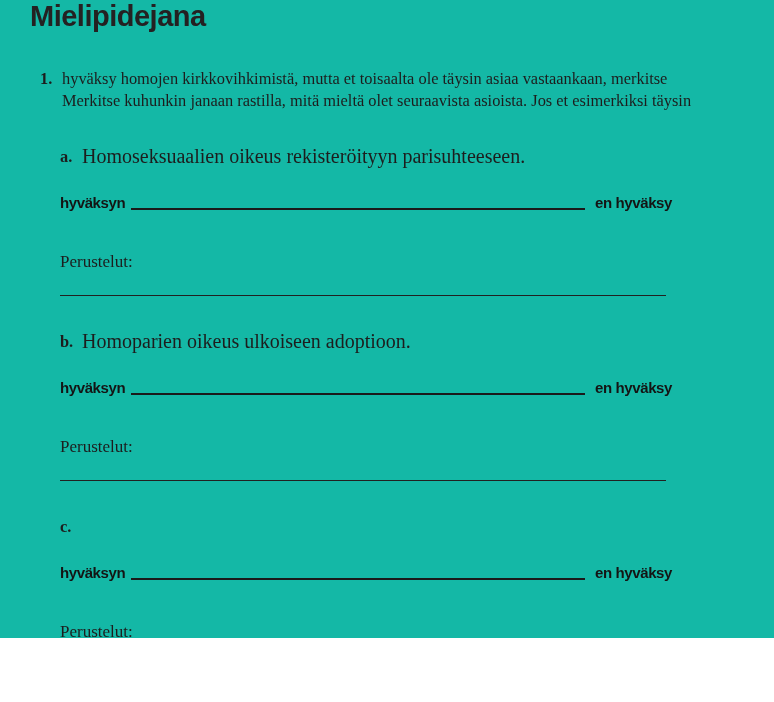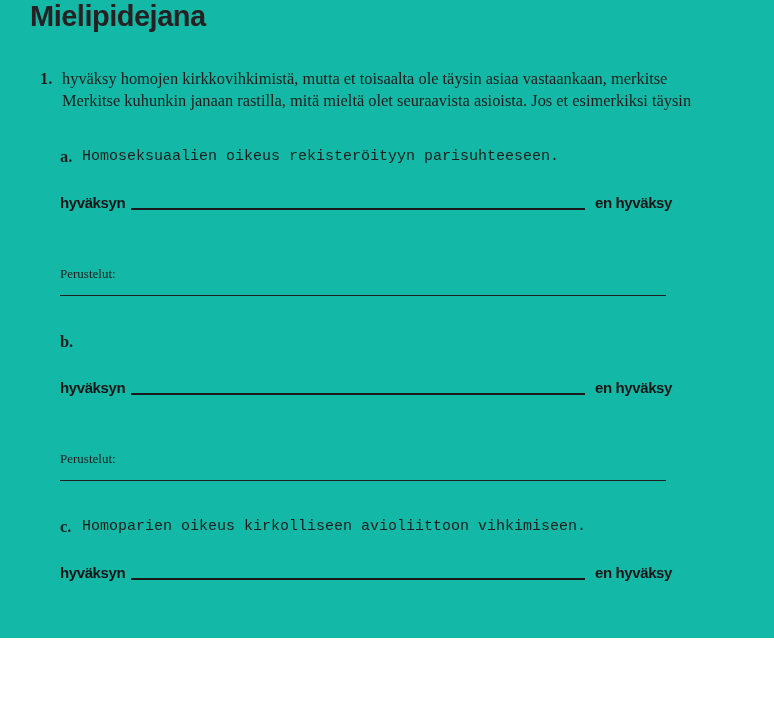--- a/index.html
+++ b/index.html
@@ -61,24 +61,23 @@
     width: 612px;
   }
   .item-letter {
     width: 22px;
     flex: 0 0 22px;
     font-weight: 700;
     font-size: 16.4px;
     line-height: 21.8px;
   }
   .item-text {
-    font-size: 15px;
+    font-size: 20px;
     line-height: 21.8px;
     white-space: nowrap;
-    font-family: Liberation Mono, monospace;
   }
   .scale-row {
     position: absolute;
     left: 0;
     top: 49px;
     width: 612px;
     display: flex;
     align-items: flex-end;
   }
   .scale-label {
@@ -93,23 +92,22 @@
   .scale-line {
     flex: 1;
     height: 0;
     border-bottom: 2px solid #1a1a1a;
     margin: 0 10px 1px 6px;
   }
   .reasons-label {
     position: absolute;
     left: 0;
     top: 105px;
-    font-size: 13px;
+    font-size: 17px;
     line-height: 21.8px;
-    margin-top: 12px;
   }
   .answer-line {
     position: absolute;
     left: 0;
     top: 135px;
     width: 606px;
     height: 14px;
     border-bottom: 1.6px solid #212121;
   }
 </style>
@@ -138,34 +136,34 @@
       <div class="scale-line"></div>
       <div class="scale-label">en hyväksy</div>
     </div>
     <div class="reasons-label">Perustelut:</div>
     <div class="answer-line"></div>
   </div>
 
   <div class="section section-b">
     <div class="item-row">
       <div class="item-letter">b.</div>
+      <div class="item-text">Homoparien oikeus ulkoiseen adoptioon.</div>
     </div>
     <div class="scale-row">
       <div class="scale-label">hyväksyn</div>
       <div class="scale-line"></div>
       <div class="scale-label">en hyväksy</div>
     </div>
     <div class="reasons-label">Perustelut:</div>
     <div class="answer-line"></div>
   </div>
 
   <div class="section section-c">
     <div class="item-row">
       <div class="item-letter">c.</div>
-      <div class="item-text">Homoparien oikeus kirkolliseen avioliittoon vihkimiseen.</div>
     </div>
     <div class="scale-row">
       <div class="scale-label">hyväksyn</div>
       <div class="scale-line"></div>
       <div class="scale-label">en hyväksy</div>
     </div>
     <div class="reasons-label">Perustelut:</div>
     <div class="answer-line"></div>
   </div>
 

